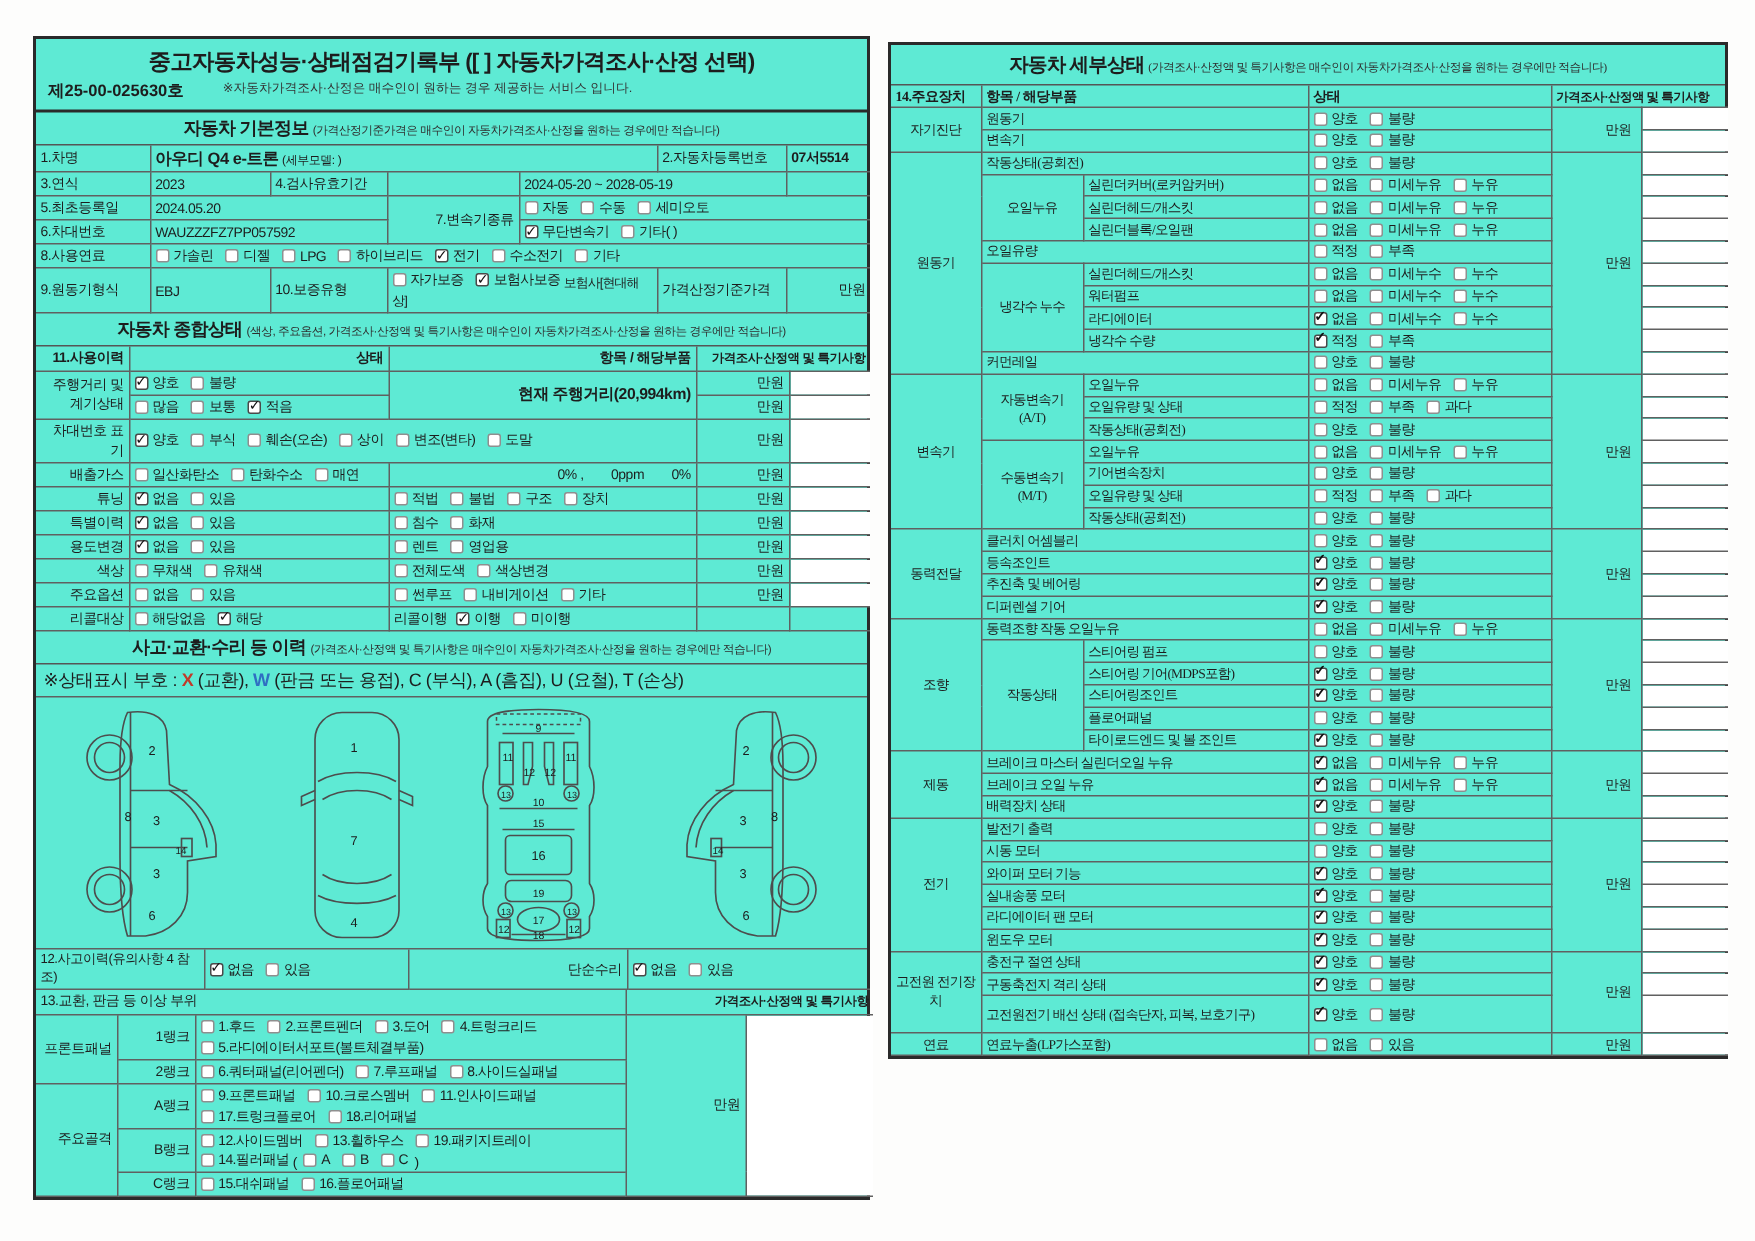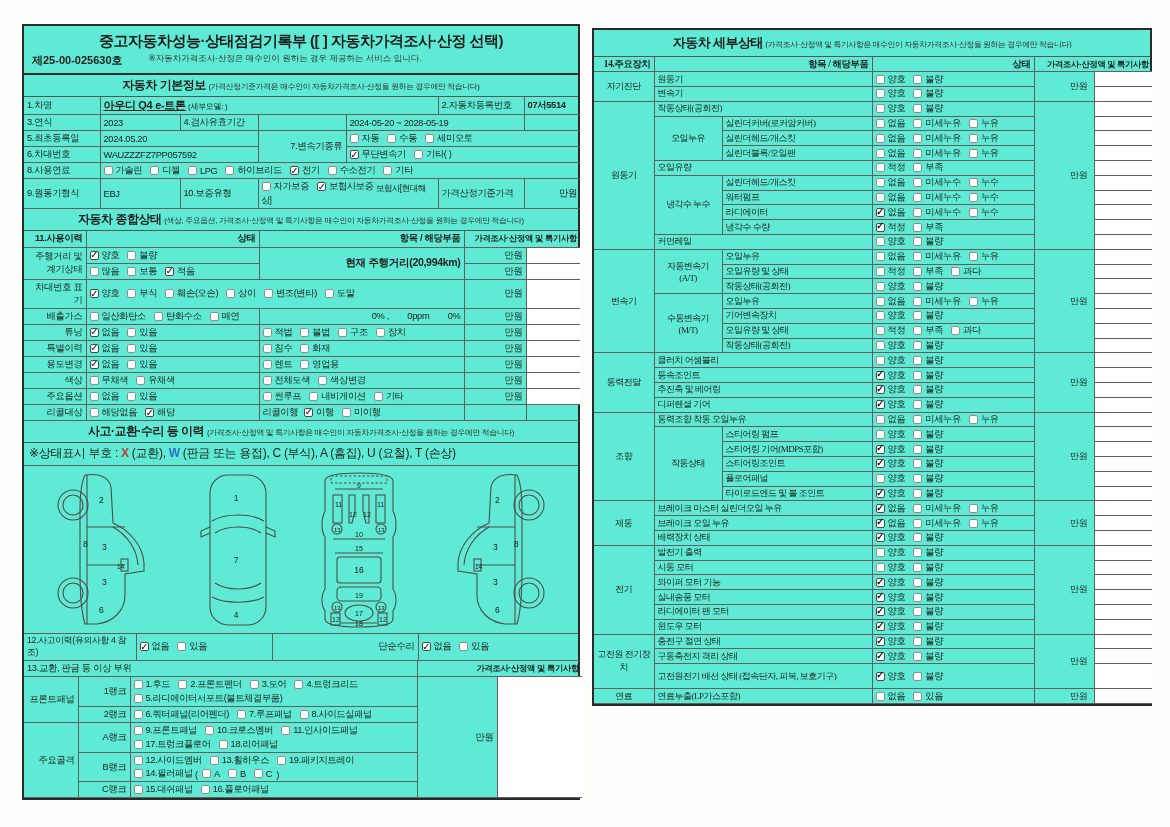--- a/index.html
+++ b/index.html
@@ -25,21 +25,21 @@
   .sect-title .note { font-size:7.8px; font-weight:normal; letter-spacing:-0.3px; color:#2e2e2e; }
 
   table.t { width:100%; border-collapse:collapse; table-layout:fixed; }
   table.t td { border:1px solid #606060; padding:1px 3px; font-size:9.3px; height:16px; overflow:hidden; letter-spacing:-0.3px; vertical-align:middle; }
   table.t tr:first-child td { border-top:none; }
   table.t td:first-child { border-left:none; }
   table.t td:last-child { border-right:none; }
   .lab { letter-spacing:-0.5px; }
   .c { text-align:right; }
   .b { font-weight:bold; }
-  .big { font-size:11px; font-weight:bold;text-decoration:underline; }
+  .big { font-size:11px; font-weight:bold; }
   .tiny { font-size:8px; }
   .plate { font-size:11px; font-weight:bold; letter-spacing:0; }
   .price { text-align:right; padding-right:5px; }
   .pre { white-space:pre; }
   .vcell { background:#fff; }
 
   
   .checks { display:flex; flex-wrap:wrap; align-items:center; row-gap:1px; }
   .chk { display:inline-flex; align-items:center; margin-right:8px; white-space:nowrap; }
   .chk:last-child { margin-right:0; }
@@ -55,21 +55,21 @@
   .mark-w { color:#2f6fc2; font-weight:bold; }
 
   .diagrams { display:flex; justify-content:space-around; align-items:center; padding:4px 8px 2px; border-bottom:1px solid #606060; height:168px; }
   .diagrams svg { display:block; }
   .diagrams text { font-size:8.5px; fill:#1c1c1c; font-family:"Liberation Sans",sans-serif; }
   .diagrams .sh { fill:none; stroke:#4d4d4d; stroke-width:1.1; }
   .diagrams .shd { fill:none; stroke:#4d4d4d; stroke-width:1; stroke-dasharray:2.5 2; }
 
   
   #detail-table td { height:14.8px; padding:0 3px; font-size:9px; }
-  #detail-table .hrow td { font-weight:bold; text-align:right; font-size:9.3px; }
+  #detail-table .hrow td { font-weight:bold; text-align:left; font-size:9.3px; }
   #detail-table .gcell { text-align:center; letter-spacing:-0.5px; }
   #detail-table .scell { text-align:center; letter-spacing:-0.6px; }
   #detail-table .icell { letter-spacing:-0.5px; }
   #detail-table .pcell { text-align:right; padding-right:6px; }
   #detail-table tr.tall td { height:25px; }
   .inline-lab { font-size:9.3px; letter-spacing:-0.4px; margin-right:6px; }
   .insurer { font-size:8.6px; letter-spacing:-0.6px; }
 </style>
 </head>
 <body>

